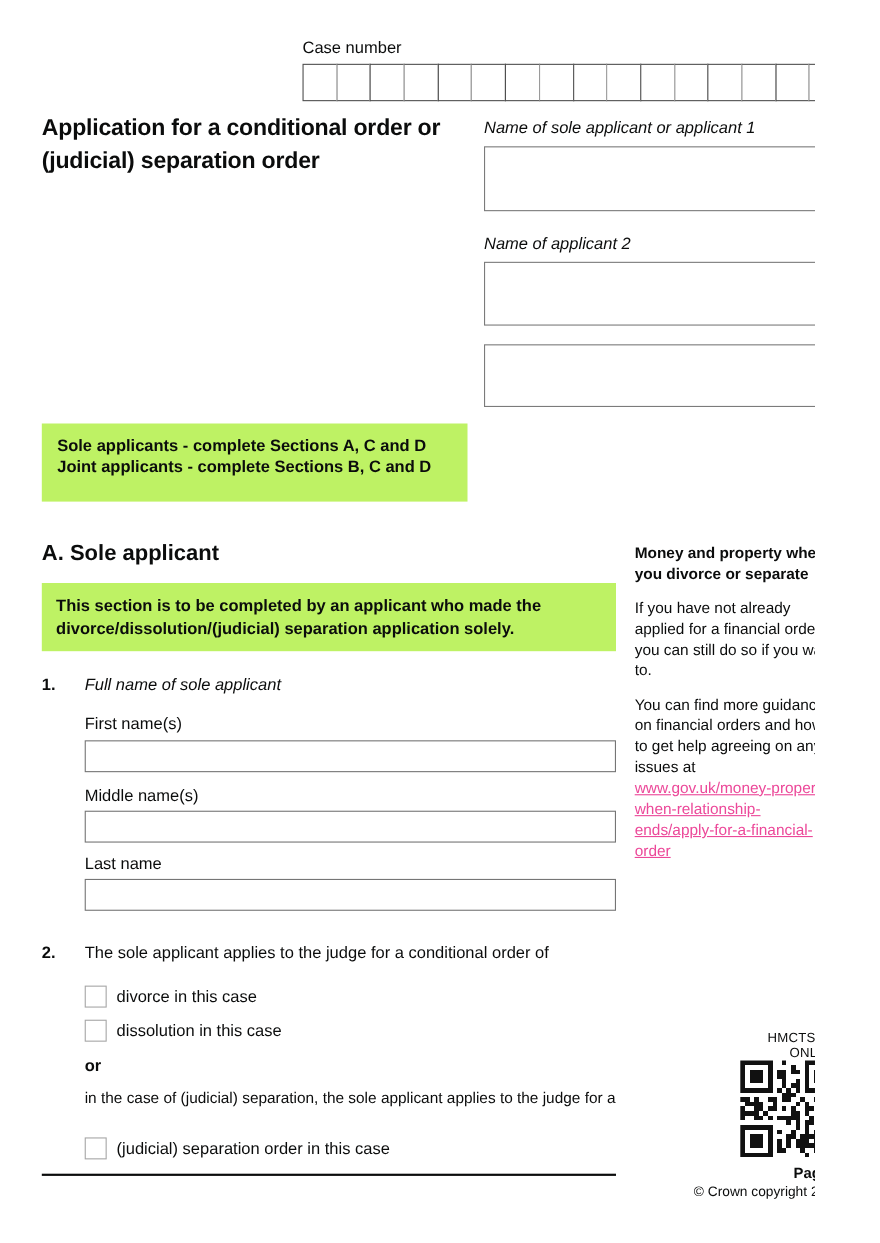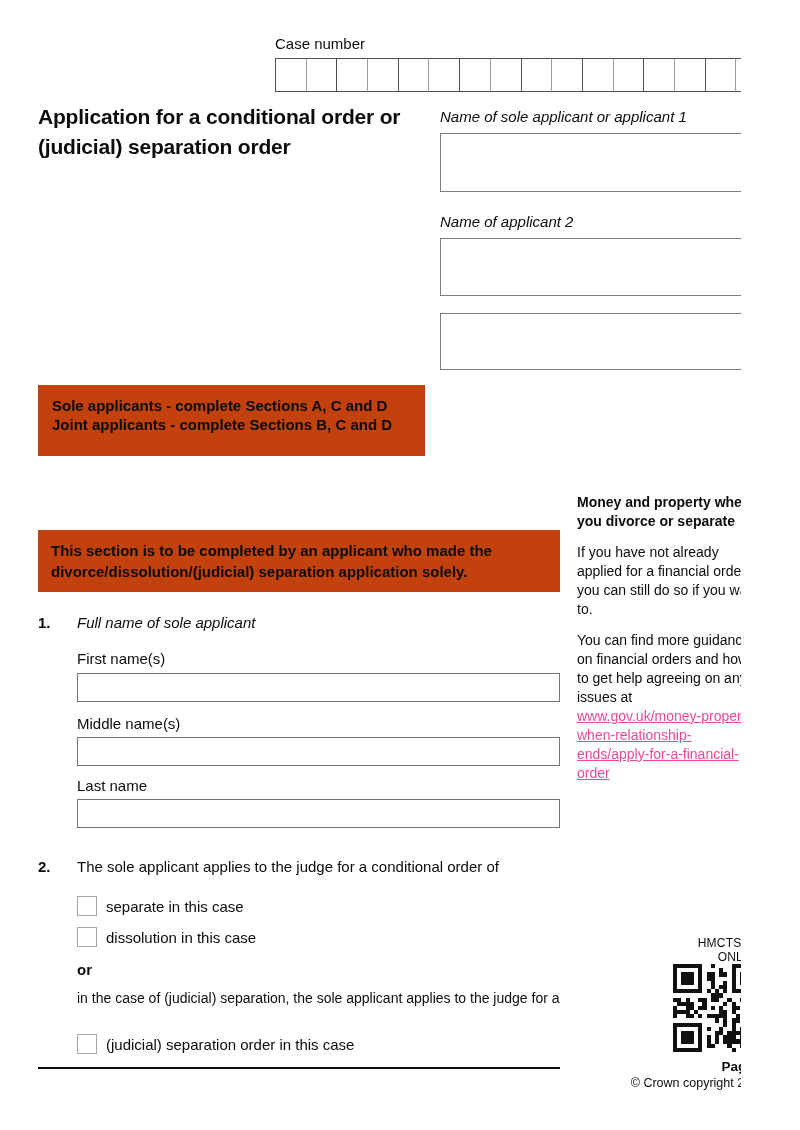--- a/index.html
+++ b/index.html
@@ -14,21 +14,21 @@
   .case-cell:nth-child(even) { border-left-color:#9a9a9a; }
 
   .doc-title { position:absolute; left:38px; top:102px; width:425px; font-size:21px; line-height:30px; font-weight:bold; letter-spacing:-0.2px; }
 
   .name-group { position:absolute; left:440px; width:325px;font-style:italic; }
   .ng1 { top:108px; } .ng2 { top:213px; } .ng3 { top:313px; }
   .field-label { font-size:15px; line-height:18px; margin-bottom:7px; }
   .name-box { width:325px; height:59px; border:1px solid #7b7b7b; background:#fff; }
   .ng2 .name-box { height:58px; } .ng3 .name-box { height:57px; }
 
-  .gray-box { background:#c2410c; }
+  .gray-box { background:#bef264; }
   .box1 { position:absolute; left:38px; top:385px; width:387px; height:71px; padding:11px 14px; }
   .box1 p { font-size:15px; font-weight:bold; line-height:19px; white-space:nowrap; }
   .box1 p + p { }
   .section-heading { position:absolute; left:38px; top:492px; font-size:20px; font-weight:bold; }
   .box2 { position:absolute; left:38px; top:530px; width:522px; padding:10px 13px; font-size:15px; font-weight:bold; line-height:21px; }
 
   .sidebar { position:absolute; left:577px; top:493px; width:190px; font-size:14px; line-height:19px; }
   .sidebar h3 { font-size:14px; line-height:19px; font-weight:bold; }
   .sidebar p { margin-top:12px; }
   .sidebar .guidance { width:181px; }
@@ -91,20 +91,21 @@
   </div>
   <div class="name-group ng3">
     <div class="name-box"></div>
   </div>
 
   <div class="gray-box box1">
     <p>Sole applicants - complete Sections A, C and D</p>
     <p>Joint applicants - complete Sections B, C and D</p>
   </div>
 
+  <h2 class="section-heading">A. Sole applicant</h2>
   <div class="gray-box box2">This section is to be completed by an applicant who made the divorce/dissolution/(judicial) separation application solely.</div>
 
   <aside class="sidebar">
     <h3>Money and property when you divorce or separate</h3>
     <p>If you have not already applied for a financial order you can still do so if you want to.</p>
     <p class="guidance"><span>You can find more guidance on financial orders and how to get help agreeing on any issues at </span><span class="link">www.gov.uk/money-property-when-relationship-ends/apply-for-a-financial-order</span></p>
   </aside>
 
   <div class="q-number" style="top:614px;">1.</div>
   <div class="q-label" style="top:614px;font-style:italic;">Full name of sole applicant</div>
@@ -114,21 +115,21 @@
   <div class="sub-label" style="top:715px;">Middle name(s)</div>
   <div class="text-input" style="top:737px;"></div>
   <div class="sub-label" style="top:777px;">Last name</div>
   <div class="text-input" style="top:799px;"></div>
 
   <div class="q-number" style="top:858px;">2.</div>
   <div class="q-label" style="top:858px;">The sole applicant applies to the judge for a conditional order of</div>
 
   <div class="check-row" style="top:896px;">
     <div class="checkbox"></div>
-    <span>separate in this case</span>
+    <span>divorce in this case</span>
   </div>
   <div class="check-row" style="top:927px;">
     <div class="checkbox"></div>
     <span>dissolution in this case</span>
   </div>
 
   <div class="or-label" style="top:961px;">or</div>
   <div class="q2-para" style="top:988px;">in the case of (judicial) separation, the sole applicant applies to the judge for a</div>
 
   <div class="check-row" style="top:1034px;">

